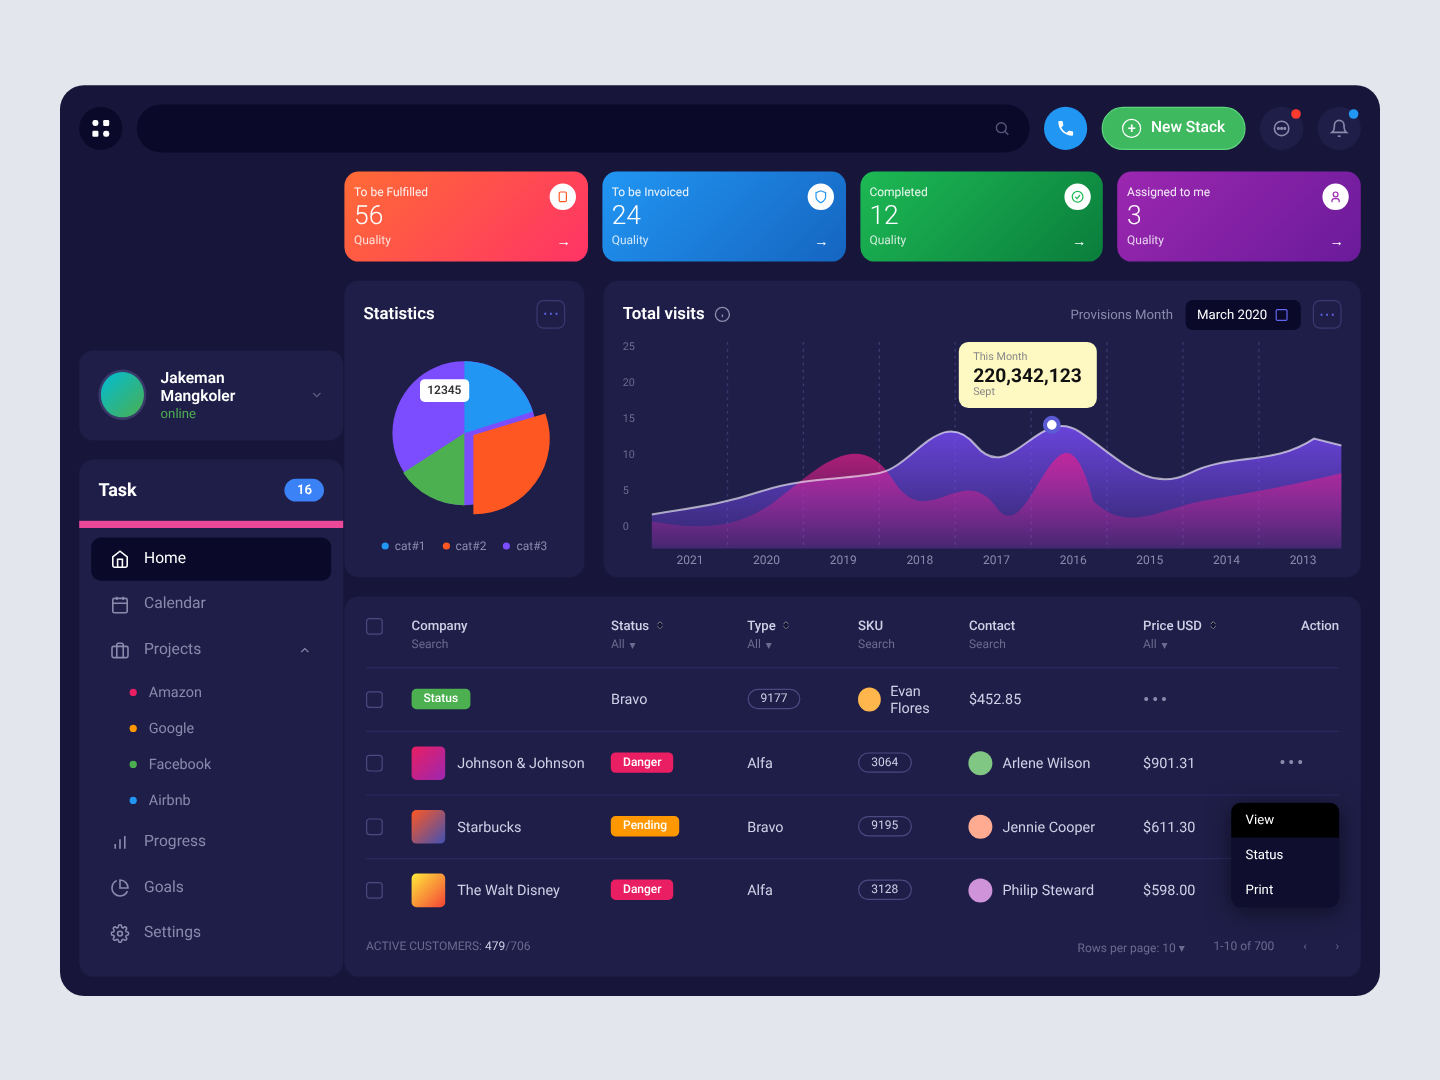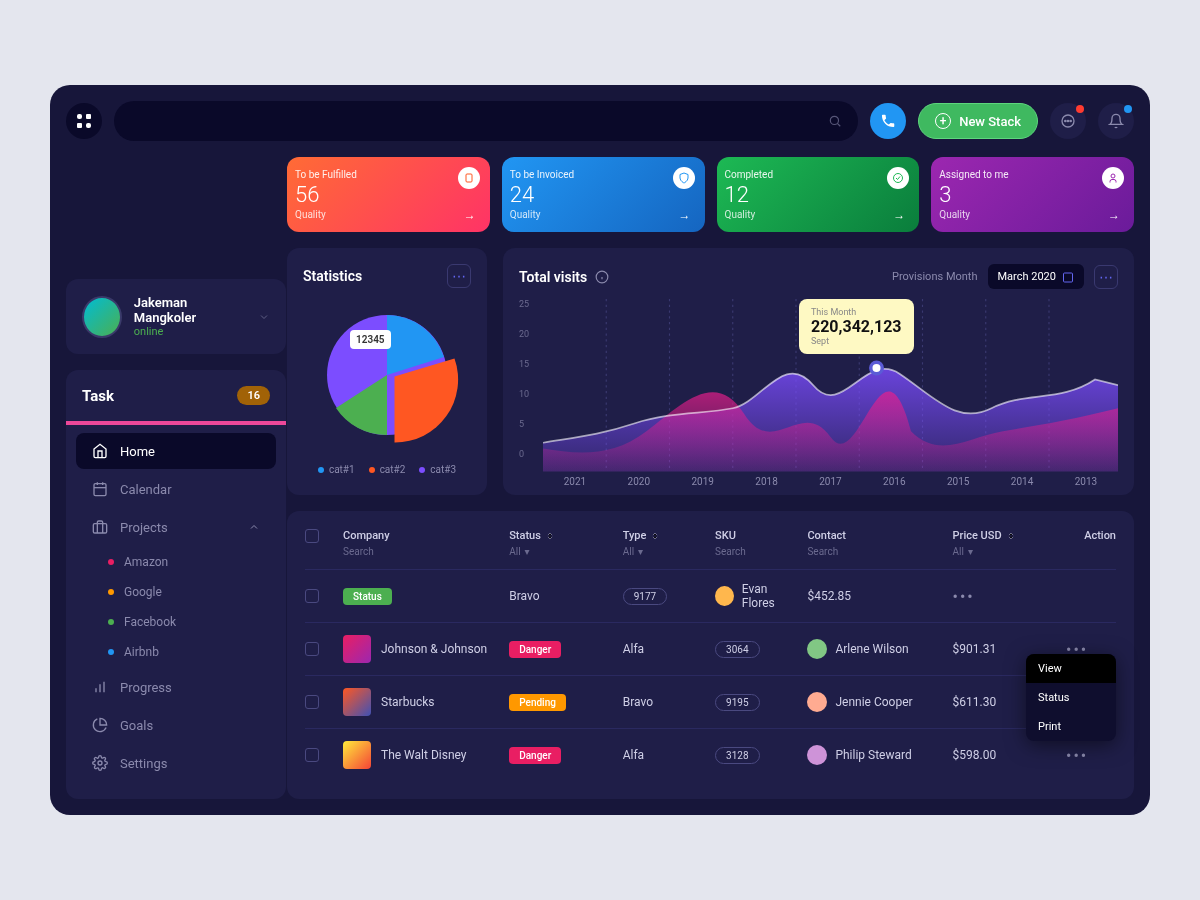--- a/index.html
+++ b/index.html
@@ -17,23 +17,23 @@
 .dot.red { background: #ff3b30; }
 .dot.blue { background: #2196f3; }
 .body { display: flex; gap: 1px; align-items: flex-end; }
 .sidebar { width: 220px; display: flex; flex-direction: column; gap: 16px; }
 .profile-card { background: #1f1e48; border-radius: 12px; padding: 16px; display: flex; align-items: center; gap: 12px; }
 .avatar { width: 42px; height: 42px; border-radius: 50%; background: linear-gradient(135deg, #00bcd4, #4caf50); border: 2px solid #3a3a6a; }
 .profile-name { font-size: 13px; font-weight: 600; }
 .profile-status { font-size: 11px; color: #4caf50; }
 .chevron { margin-left: auto; opacity: 0.6; }
 .nav-card { background: #1f1e48; border-radius: 12px; padding: 16px 0; flex: 1; }
-.nav-header { display: flex; justify-content: space-between; align-items: center; padding: 0 16px 16px; border-bottom: 4px solid #ec4899; margin-bottom: 8px; }
+.nav-header { display: flex; justify-content: space-between; align-items: center; padding: 0 16px 16px; border-bottom: 6px solid #ec4899; margin-bottom: 8px; }
 .nav-title { font-size: 15px; font-weight: 700; }
-.badge { background: #a16207; color: #fff; font-size: 11px; padding: 3px 10px; border-radius: 10px; font-weight: 600; }
+.badge { background: #3b82f6; color: #fff; font-size: 11px; padding: 3px 10px; border-radius: 10px; font-weight: 600; }
 .badge.green { background: #22c55e; }
 .nav-item { display: flex; align-items: center; gap: 12px; padding: 10px 16px; cursor: pointer; font-size: 13px; color: #8b8aad; border-radius: 8px; margin: 2px 10px; }
 .nav-item.active { background: #0a0929; color: #fff; }
 .nav-item .nav-badge { margin-left: auto; }
 .nav-item .nav-chevron { margin-left: auto; }
 .sub-items { padding-left: 42px; }
 .sub-item { display: flex; align-items: center; gap: 10px; padding: 8px 0; font-size: 12px; color: #8b8aad; cursor: pointer; }
 .sub-dot { width: 6px; height: 6px; border-radius: 50%; }
 .main { flex: 1; display: flex; flex-direction: column; gap: 16px; }
 .metrics { display: flex; gap: 12px; }
@@ -512,16 +512,28 @@
     <div class="action-dots">•••</div>
   </div>
           </div>
 
         <div class="context-menu">
           <div class="menu-item highlight">View</div>
           <div class="menu-item">Status</div>
           <div class="menu-item">Print</div>
         </div>
 
+        <div class="table-footer">
+          <span>
+            <span>ACTIVE CUSTOMERS:</span>
+            <span style="color:#cfcfe6">479</span><span>/706</span>
+          </span>
+          <div class="right">
+            <span><span>Rows per page: 10</span> ▾</span>
+            <span>1-10 of 700</span>
+            <span style="cursor:pointer">‹</span>
+            <span style="cursor:pointer">›</span>
+          </div>
+        </div>
       </div>
     </div>
   </div>
 </div>
 
 </body></html>

